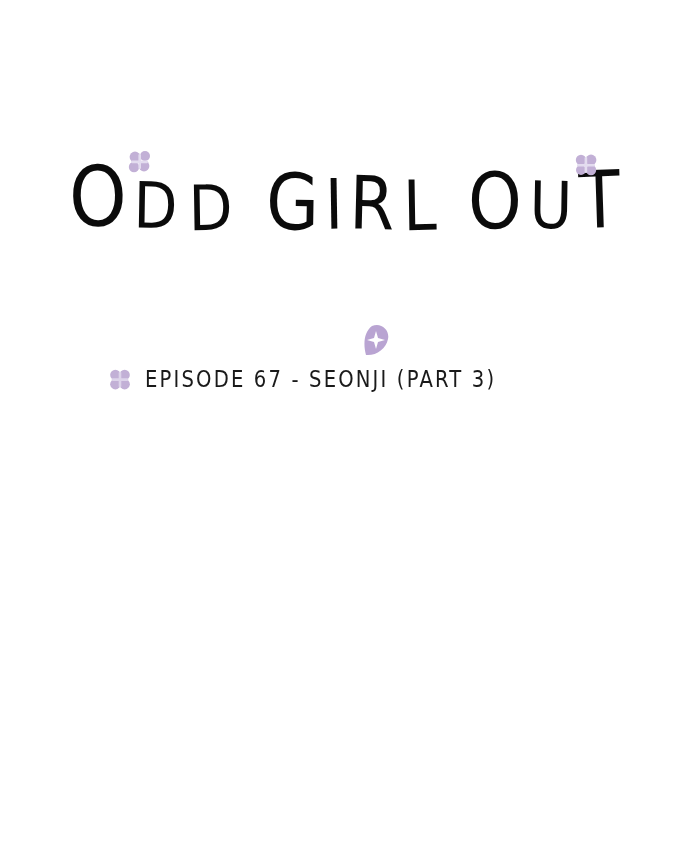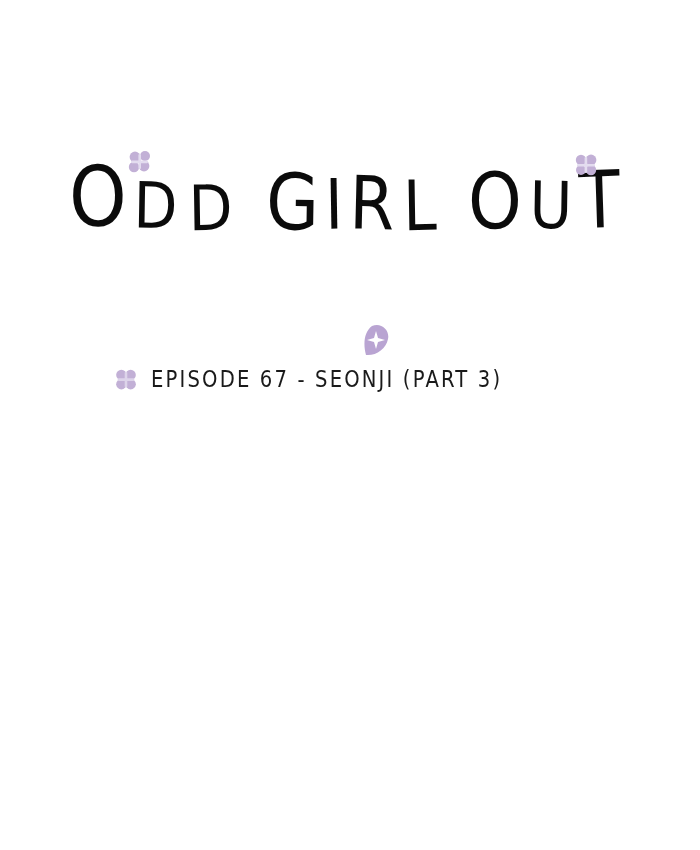--- a/index.html
+++ b/index.html
@@ -78,21 +78,20 @@
   
   .subtitle-block {
     position: absolute;
     left: 0;
     top: 362px;
     width: 610px;
     height: 34px;
     display: flex;
     align-items: center;
     justify-content: center;
-    padding-left: 6px;
   }
 
   #clover-subtitle {
     position: relative;
     width: 26px;
     height: 26px;
     flex: 0 0 auto;
     margin-right: 12px;
     top: 1px;
   }

